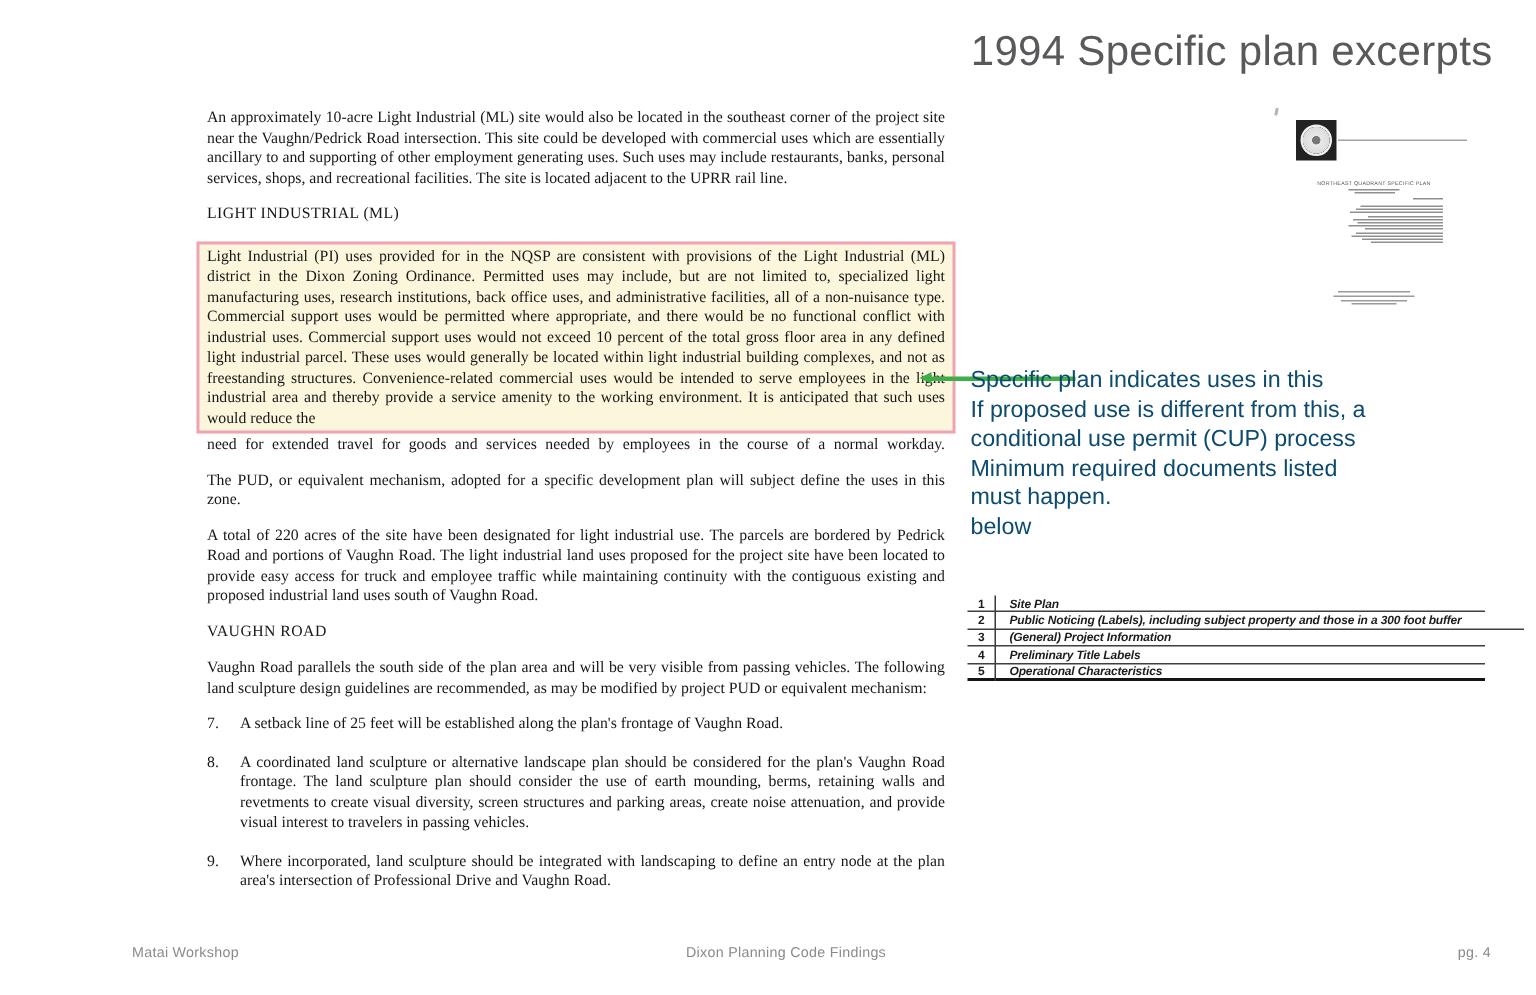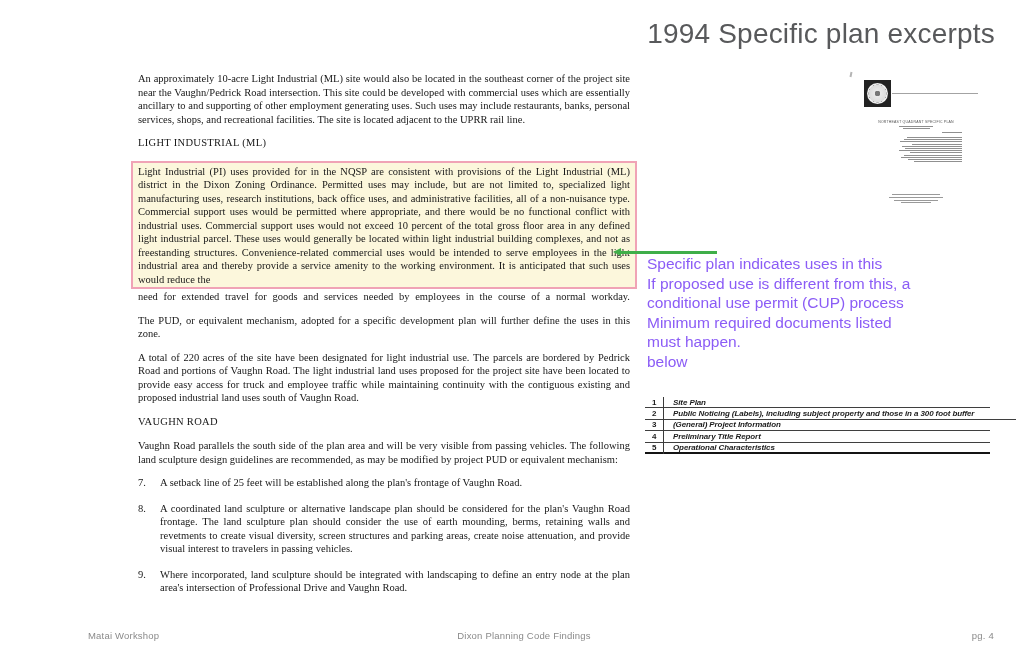--- a/index.html
+++ b/index.html
@@ -71,22 +71,22 @@
   .anno-arrow { position:absolute; left:613px; top:248px; width:104px; height:9px; }
   .anno-arrow .shaft { position:absolute; left:6px; top:3px; width:98px; height:2.5px; background:var(--accent_green,#3fae49); }
   .anno-arrow .head {
     position:absolute; left:0; top:0; width:0; height:0;
     border-top:4.5px solid transparent; border-bottom:4.5px solid transparent;
     border-right:8px solid var(--accent_green,#3fae49);
   }
 
   
   .annotation {
-    position:absolute; left:647px; top:254px; width:330px;
-    font-size:15.5px; line-height:19.6px; color:#8b5cf6;
+    position:absolute; left:647px; top:244px; width:330px;
+    font-size:15.5px; line-height:19.6px; color:#0c4a6e;
   }
   .annotation .line { white-space:nowrap; }
 
   
   .req-table { position:absolute; left:645px; top:397px; width:371px; font-weight:bold; font-size:8px; color:#1c1c1c; }
   .req-table .vline { position:absolute; left:18px; top:0; width:1px; height:100%; background:#3a3a3a; }
   .req-table .row { display:flex; align-items:center; height:11.4px; border-bottom:1px solid #3f3f3f; width:345px; }
   .req-table .row:first-child { border-top:1.2px solid #3a3a3a; }
   .req-table .row:nth-child(3) { width:371px; }      
   .req-table .row:last-child { border-bottom:2px solid #141414; }
@@ -106,21 +106,21 @@
 
 <div class="slide-title">1994 Specific plan excerpts</div>
 
 <div class="doc">
   <p>An approximately 10-acre Light Industrial (ML) site would also be located in the southeast corner of the project site near the Vaughn/Pedrick Road intersection. This site could be developed with commercial uses which are essentially ancillary to and supporting of other employment generating uses. Such uses may include restaurants, banks, personal services, shops, and recreational facilities. The site is located adjacent to the UPRR rail line.</p>
   <p class="doc-heading">LIGHT INDUSTRIAL (ML)</p>
   <div class="highlight-box">
     <span>Light Industrial (PI) uses provided for in the NQSP are consistent with provisions of the Light Industrial (ML) district in the Dixon Zoning Ordinance. Permitted uses may include, but are not limited to, specialized light manufacturing uses, research institutions, back office uses, and administrative facilities, all of a non-nuisance type. Commercial support uses would be permitted where appropriate, and there would be no functional conflict with industrial uses. Commercial support uses would not exceed 10 percent of the total gross floor area in any defined light industrial parcel. These uses would generally be located within light industrial building complexes, and not as freestanding structures. Convenience-related commercial uses would be intended to serve employees in the light industrial area and thereby provide a service amenity to the working environment. It is anticipated that such uses would reduce the</span>
   </div>
   <p class="highlight-overflow">need for extended travel for goods and services needed by employees in the course of a normal workday.</p>
-  <p>The PUD, or equivalent mechanism, adopted for a specific development plan will further define the uses in this zone.</p>
+  <p>The PUD, or equivalent mechanism, adopted for a specific development plan will subject define the uses in this zone.</p>
   <p>A total of 220 acres of the site have been designated for light industrial use. The parcels are bordered by Pedrick Road and portions of Vaughn Road. The light industrial land uses proposed for the project site have been located to provide easy access for truck and employee traffic while maintaining continuity with the contiguous existing and proposed industrial land uses south of Vaughn Road.</p>
   <p class="doc-heading">VAUGHN ROAD</p>
   <p>Vaughn Road parallels the south side of the plan area and will be very visible from passing vehicles. The following land sculpture design guidelines are recommended, as may be modified by project PUD or equivalent mechanism:</p>
   <div class="num-item">
     <span class="num">7.</span><span>A setback line of 25 feet will be established along the plan's frontage of Vaughn Road.</span>
   </div>
   <div class="num-item">
     <span class="num">8.</span><span>A coordinated land sculpture or alternative landscape plan should be considered for the plan's Vaughn Road frontage. The land sculpture plan should consider the use of earth mounding, berms, retaining walls and revetments to create visual diversity, screen structures and parking areas, create noise attenuation, and provide visual interest to travelers in passing vehicles.</span>
   </div>
   <div class="num-item">
@@ -185,21 +185,21 @@
   <div class="row">
     <div class="cell-num">2</div>
     <div class="cell-label">Public Noticing (Labels), including subject property and those in a 300 foot buffer</div>
   </div>
   <div class="row">
     <div class="cell-num">3</div>
     <div class="cell-label">(General) Project Information</div>
   </div>
   <div class="row">
     <div class="cell-num">4</div>
-    <div class="cell-label">Preliminary Title Report</div>
+    <div class="cell-label">Preliminary Title Labels</div>
   </div>
   <div class="row">
     <div class="cell-num">5</div>
     <div class="cell-label">Operational Characteristics</div>
   </div>
 </div>
 
 <div class="footer-left">Matai Workshop</div>
 <div class="footer-center">Dixon Planning Code Findings</div>
 <div class="footer-right">pg.  4</div>

